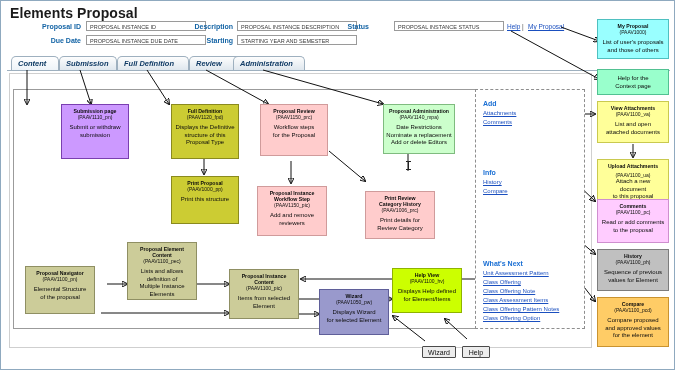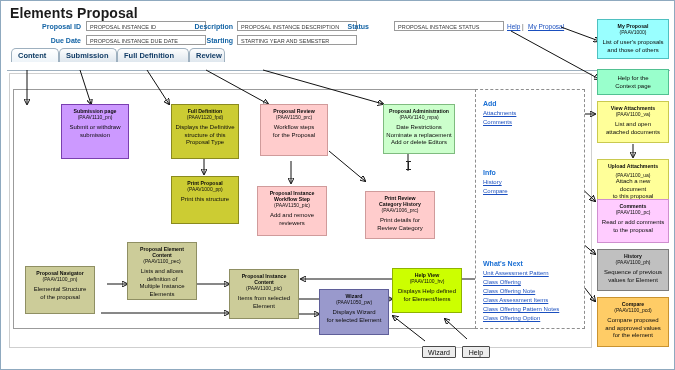--- a/index.html
+++ b/index.html
@@ -24,21 +24,21 @@
     position:absolute;height:10px;border:1px solid #9a9a9a;background:#fff;
     font-size:5.5px;color:#3a3a3a;line-height:10px;padding-left:3px;box-sizing:border-box;
     white-space:nowrap;overflow:hidden;
   }
   .hdr-link{
     position:absolute;font-size:6.5px;color:#1a4fbf;text-decoration:underline;cursor:pointer;
   }
   .hdr-sep{position:absolute;font-size:6.5px;color:#555;}
 
   
-  .tabstrip{position:absolute;left:6px;top:47px;width:663px;height:16px;}
+  .tabstrip{position:absolute;left:6px;top:55px;width:663px;height:16px;font-style:italic;}
   .tab{
     position:absolute;top:0;height:14px;line-height:14px;
     background:linear-gradient(#fdfdfd,#dfe7ee);
     border:1px solid #9eb0bf;border-bottom:none;
     border-radius:5px 5px 0 0;
     font-size:7.5px;font-weight:bold;color:#123c66;
     padding:0 6px;box-sizing:border-box;white-space:nowrap;
     transform:skewX(-0deg);
   }
   .tab.active{background:linear-gradient(#ffffff,#eef4f9);color:#0d3a63;z-index:3;}
@@ -122,21 +122,22 @@
   <div class="fld-box" style="left:393px;top:20px;width:110px;">PROPOSAL INSTANCE STATUS</div>
 
   <div class="hdr-link" style="left:506px;top:22px;">Help</div>
   <div class="hdr-sep" style="left:521px;top:22px;">|</div>
   <div class="hdr-link" style="left:527px;top:22px;">My Proposal</div>
 
   <div class="tabstrip">
     <div class="tab active" style="left:4px;width:48px;">Content</div>
     <div class="tab" style="left:52px;width:58px;">Submission</div>
     <div class="tab" style="left:110px;width:72px;">Full Definition</div>
-    <div class="tab" style="left:182px;width:36px;">Review</div>
+    <div class="tab" style="left:182px;width:60px;">Review</div>
+    <div class="tab" style="left:226px;width:72px;">Administration</div>
   </div>
   <div class="tabline"></div>
 
   <div class="content-frame"></div>
   <div class="inner-frame"></div>
 
   <svg class="arrows">
     <defs>
       <marker id="ah" markerWidth="6" markerHeight="6" refX="5" refY="3" orient="auto">
         <path d="M0,0 L6,3 L0,6 z" fill="#111" stroke="none"></path>

